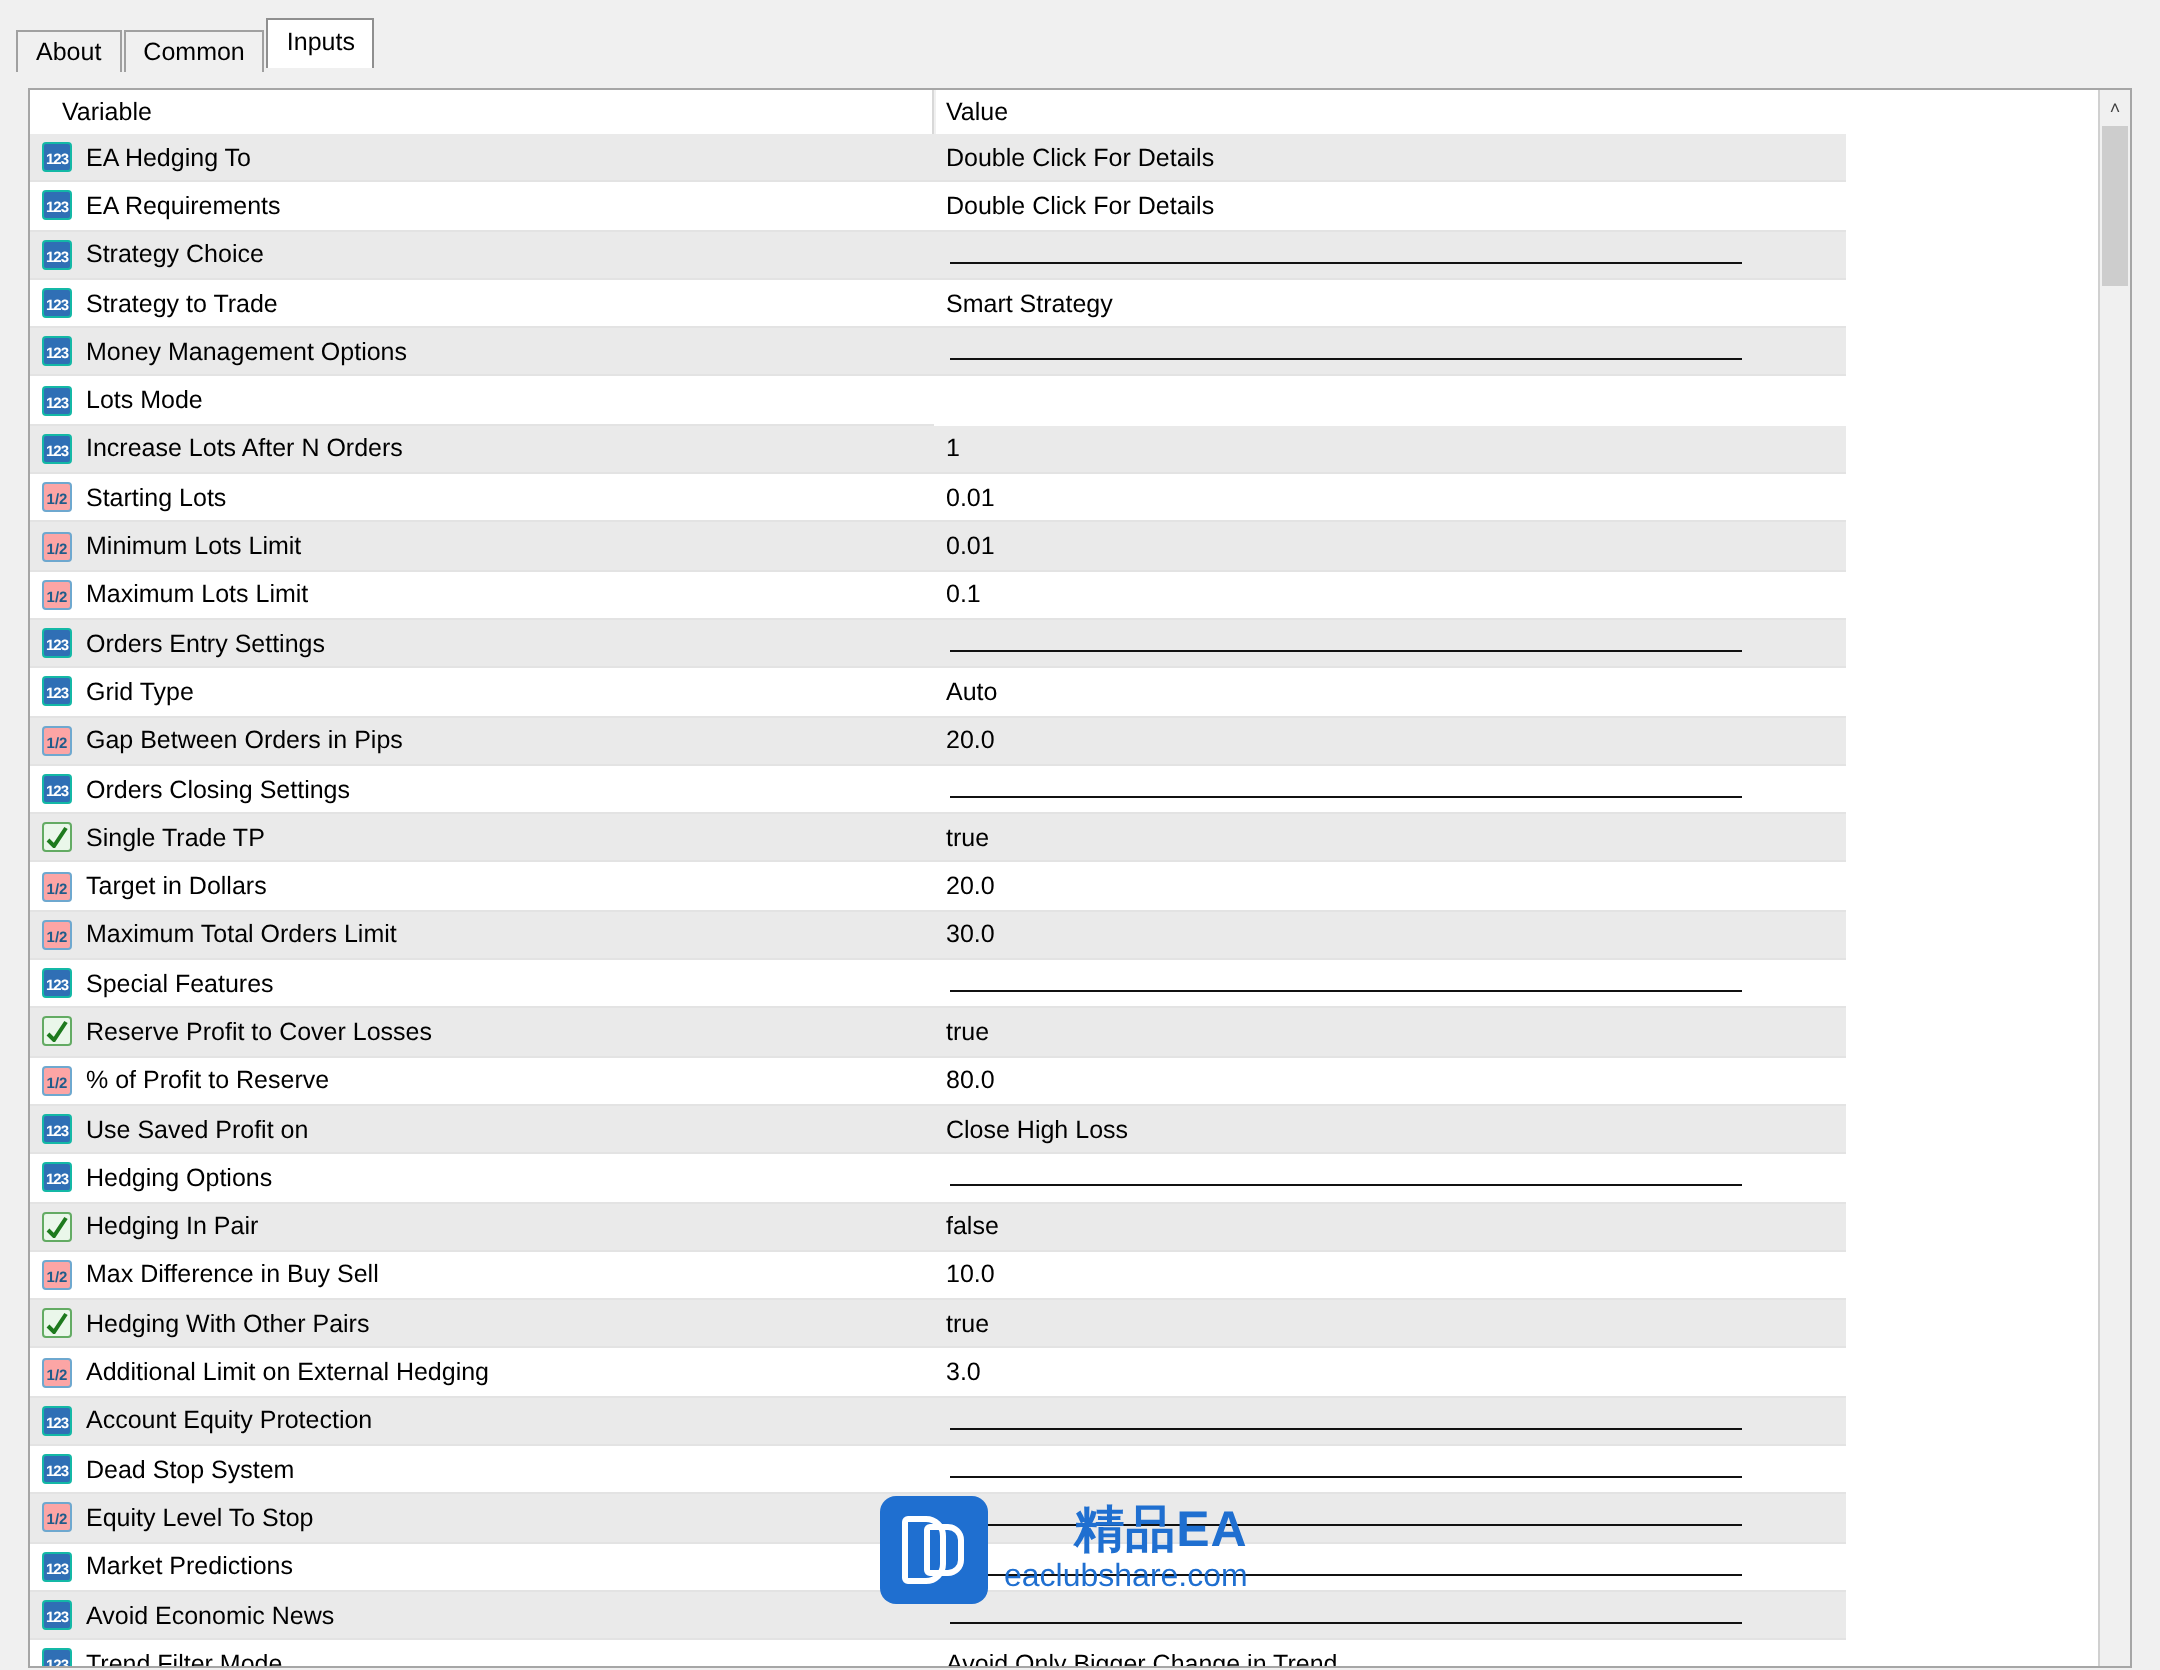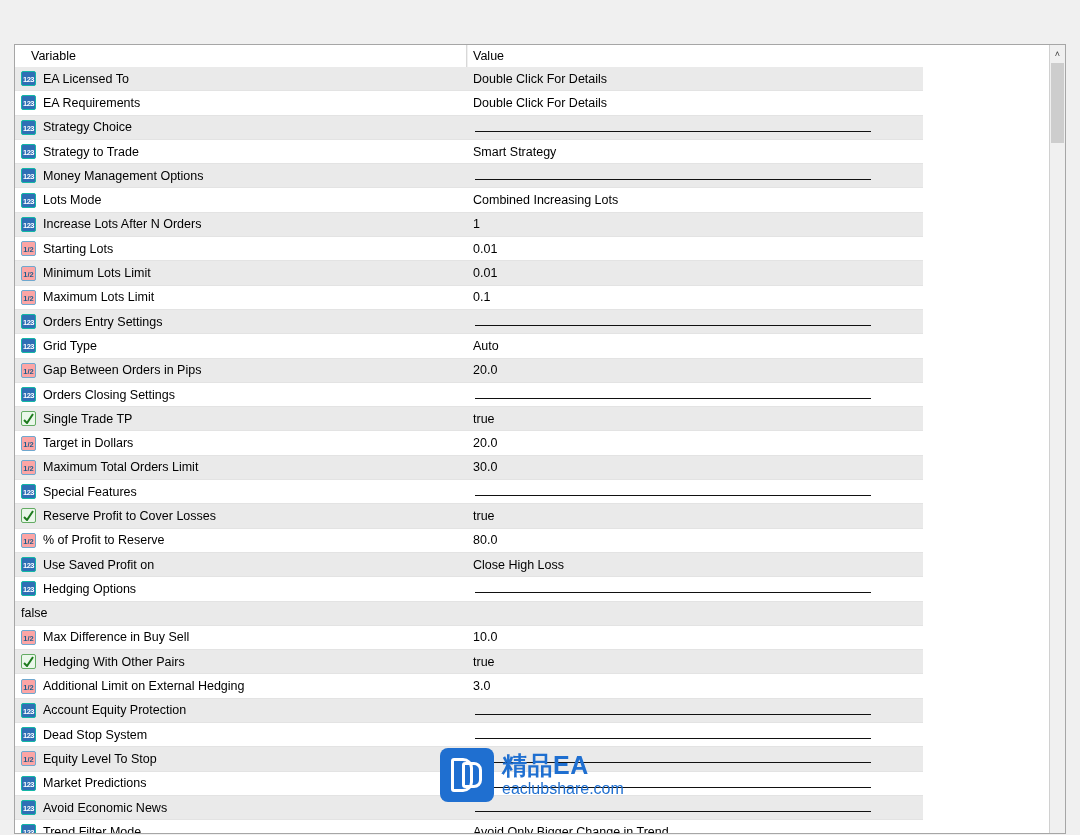--- a/index.html
+++ b/index.html
@@ -253,52 +253,58 @@
     left: 22px; top: 14px;
     width: 20px; height: 26px;
     border: 3px solid #ffffff;
     border-radius: 3px 8px 8px 3px;
     box-sizing: border-box;
   }
   .wm-text {
     display: flex;
     flex-direction: column;
     justify-content: center;
+    text-align: right;
   }
   .wm-title {
     font-size: 25px;
     font-weight: bold;
     color: #1f6fd0;
     line-height: 28px;
     letter-spacing: 0.5px;
   }
   .wm-sub {
     font-size: 16px;
     color: #1f6fd0;
     line-height: 20px;
   }
 </style>
 </head>
 <body>
 
 <div id="app">
 
+  <div class="tabbar">
+    <div class="tab">About</div>
+    <div class="tab">Common</div>
+    <div class="tab active">Inputs</div>
+  </div>
 
   <div class="grid-frame">
     <div class="grid-inner">
       <div class="col-split"></div>
       <div class="hdr">
         <div class="c1">Variable</div>
         <div class="c2">Value</div>
       </div>
       <div class="rows" id="rows">
           <div class="row alt">
             <div class="cell-var">
               <span class="ic ic-int">123</span>
-              <span class="label">EA Licensed To</span>
+              <span class="label">EA Hedging To</span>
             </div>
             <div class="cell-val">
               <span>Double Click For Details</span>
             </div>
           </div>
           <div class="row plain">
             <div class="cell-var">
               <span class="ic ic-int">123</span>
               <span class="label">EA Requirements</span>
             </div>
@@ -330,23 +336,20 @@
               <span class="label">Money Management Options</span>
             </div>
             <div class="cell-val">
               <span class="sep-line"></span>
             </div>
           </div>
           <div class="row plain">
             <div class="cell-var">
               <span class="ic ic-int">123</span>
               <span class="label">Lots Mode</span>
-            </div>
-            <div class="cell-val">
-              <span>Combined Increasing Lots</span>
             </div>
           </div>
           <div class="row alt">
             <div class="cell-var">
               <span class="ic ic-int">123</span>
               <span class="label">Increase Lots After N Orders</span>
             </div>
             <div class="cell-val">
               <span>1</span>
             </div>
@@ -488,20 +491,28 @@
           <div class="row plain">
             <div class="cell-var">
               <span class="ic ic-int">123</span>
               <span class="label">Hedging Options</span>
             </div>
             <div class="cell-val">
               <span class="sep-line"></span>
             </div>
           </div>
           <div class="row alt">
+            <div class="cell-var">
+              <span class="ic ic-bool">
+                <svg width="11" height="11" viewBox="0 0 11 11">
+                  <polyline points="1,7 4,10 10,1" fill="none" stroke="#1d7a1d" stroke-width="2"></polyline>
+                </svg>
+              </span>
+              <span class="label">Hedging In Pair</span>
+            </div>
             <div class="cell-val">
               <span>false</span>
             </div>
           </div>
           <div class="row plain">
             <div class="cell-var">
               <span class="ic ic-dbl">1/2</span>
               <span class="label">Max Difference in Buy Sell</span>
             </div>
             <div class="cell-val">

